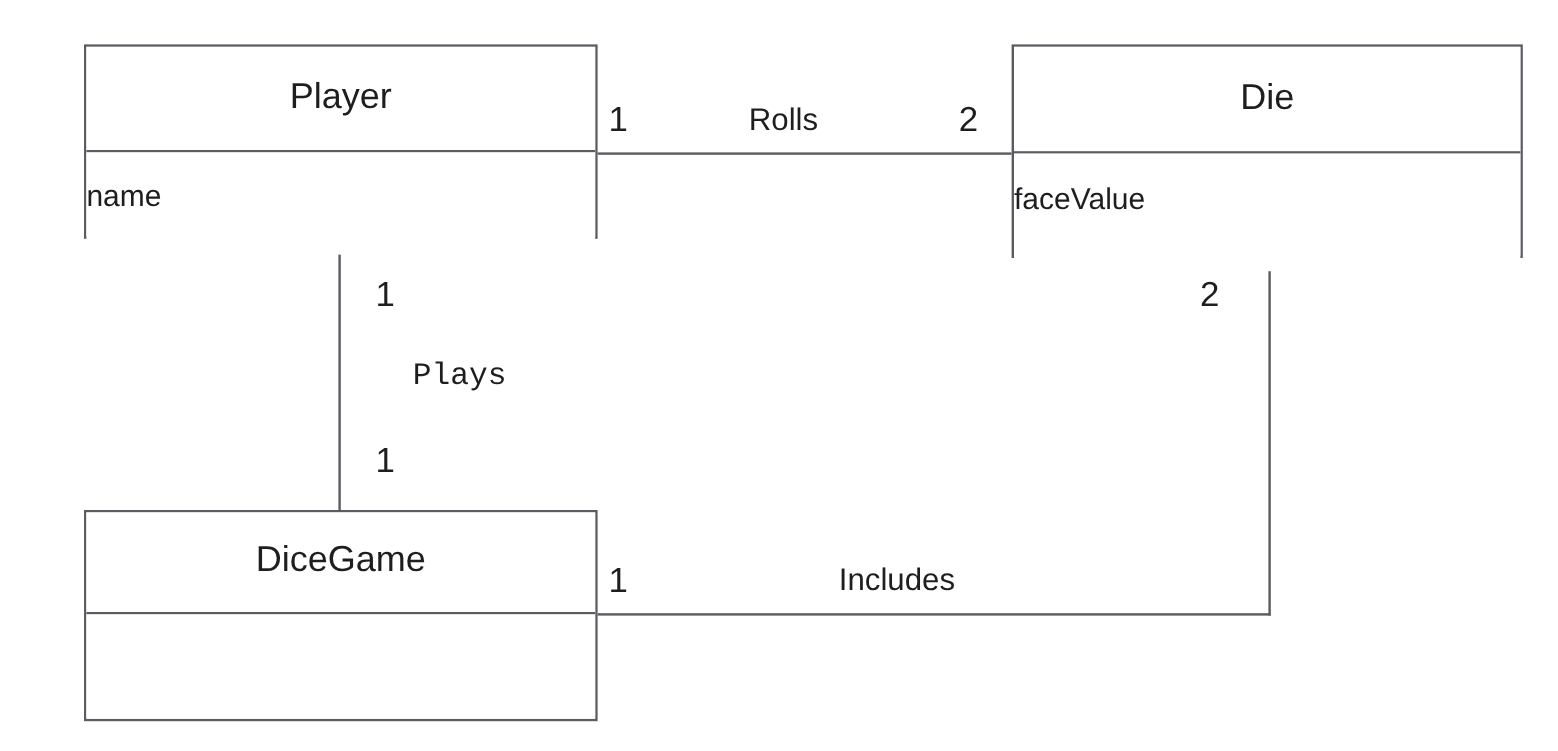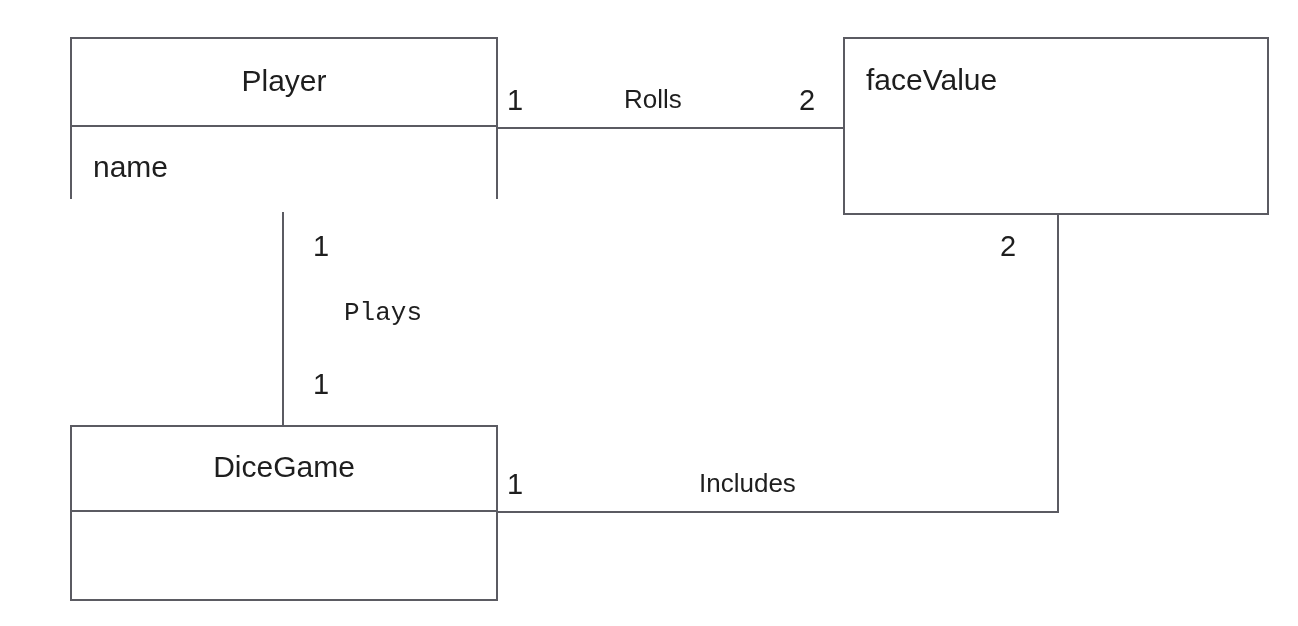--- a/index.html
+++ b/index.html
@@ -38,25 +38,24 @@
   }
   .class-name {
     text-align: center;
     font-size: 30px;
     line-height: 1;
     color: #1e1e1e;
     white-space: nowrap;
   }
   .class-attr {
     text-align: left;
-    font-size: 30px;
+    font-size: 25px;
     line-height: 1;
     color: #1e1e1e;
     white-space: nowrap;
-    padding-left: 21px;
   }
 
   
   #class-player { left: 70px; top: 37px; width: 428px; height: 162px; }
   #class-player .c-head { height: 88px; }
   #class-player .c-head .class-name { position: absolute; left: 0; right: 0; top: 27px; }
   #class-player .c-body { height: 85px; }
   #class-player .c-body .class-attr { position: absolute; left: 0; top: 25px; }
 
   
@@ -125,20 +124,23 @@
   <div class="uml-class" id="class-player">
     <div class="compartment c-head divider">
       <div class="class-name">Player</div>
     </div>
     <div class="compartment c-body">
       <div class="class-attr">name</div>
     </div>
   </div>
 
   <div class="uml-class" id="class-die">
+    <div class="compartment c-head divider">
+      <div class="class-name">Die</div>
+    </div>
     <div class="compartment c-body">
       <div class="class-attr">faceValue</div>
     </div>
   </div>
 
   <div class="uml-class" id="class-dicegame">
     <div class="compartment c-head divider">
       <div class="class-name">DiceGame</div>
     </div>
     <div class="compartment c-body">

